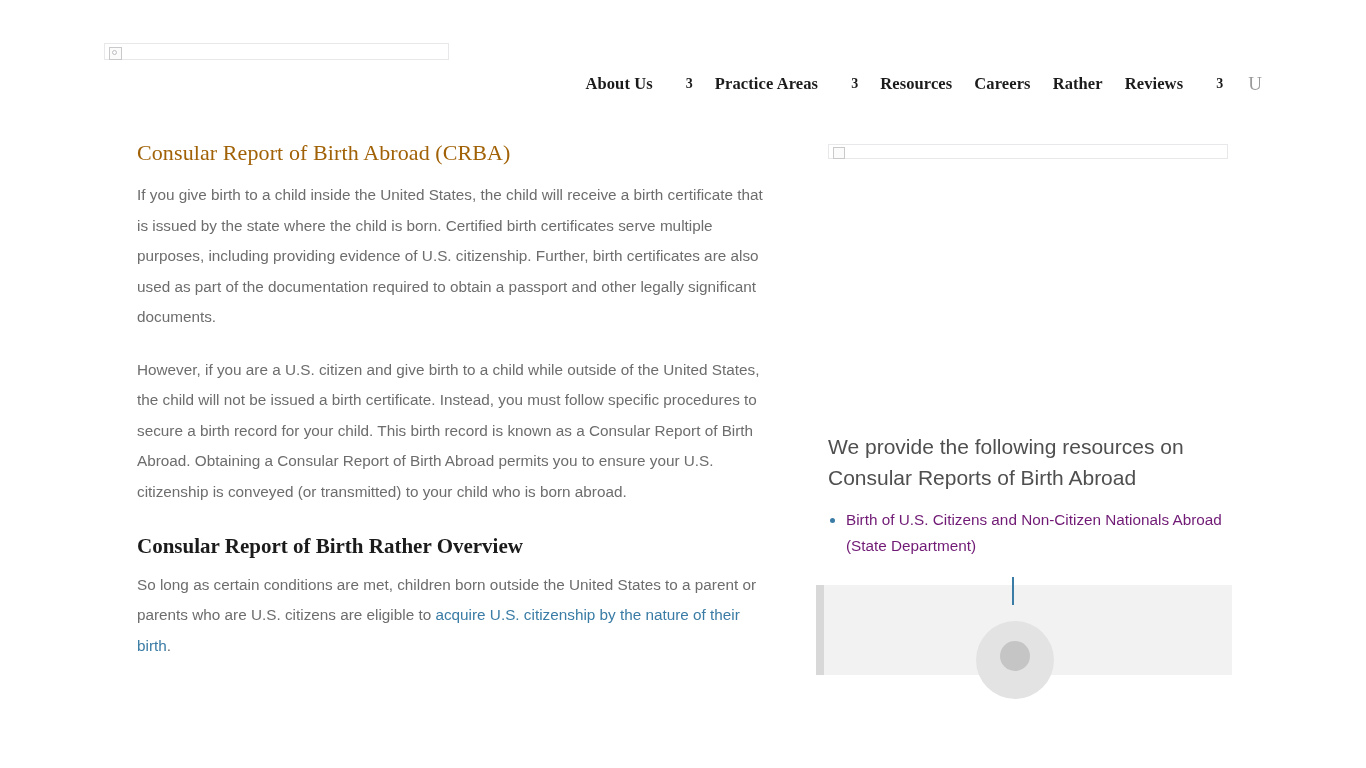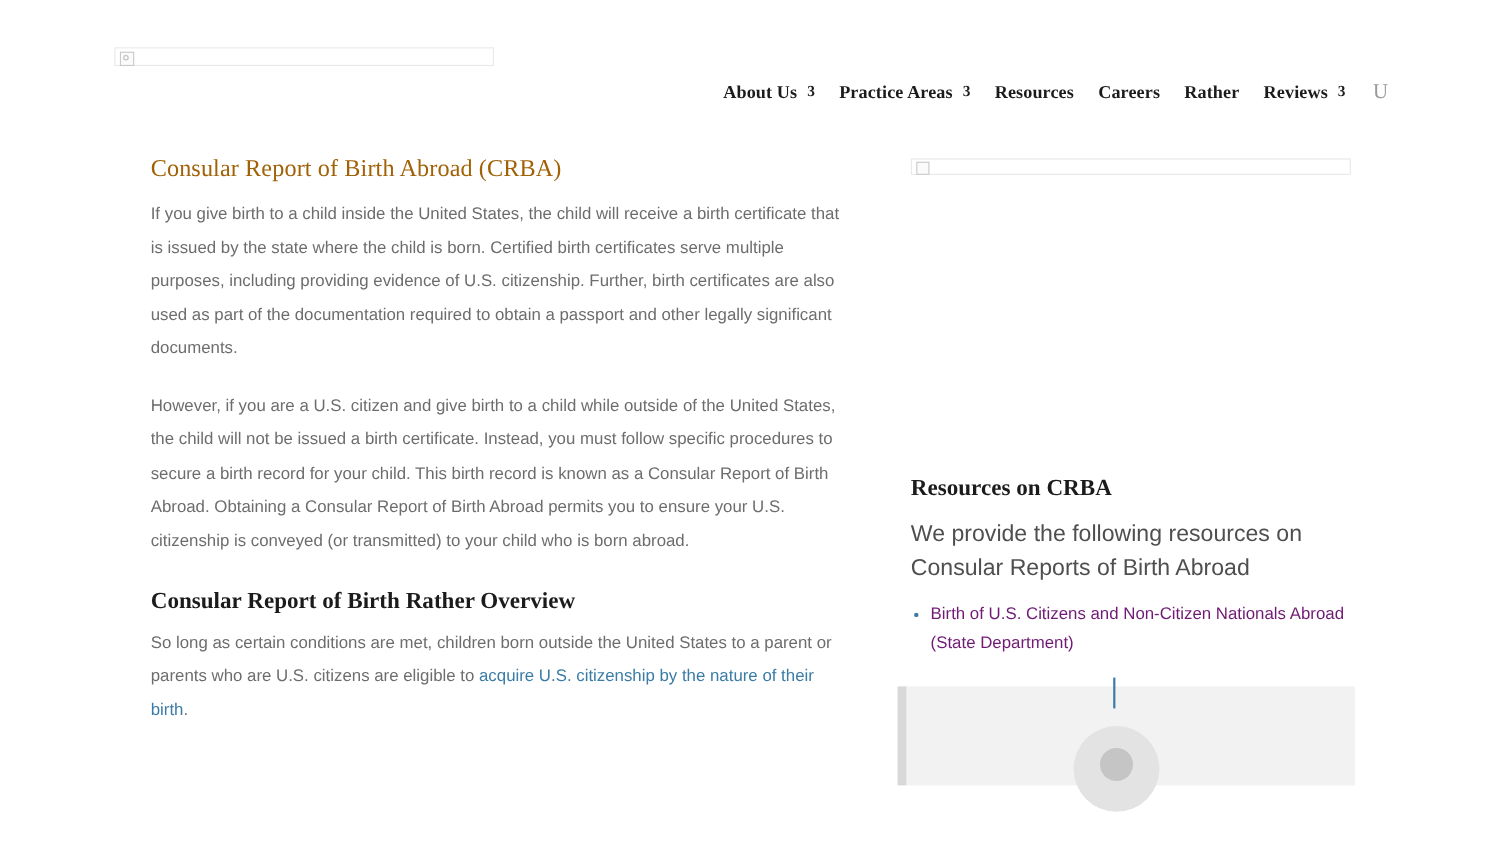--- a/index.html
+++ b/index.html
@@ -64,20 +64,21 @@
     font-family: "Liberation Serif", serif;
     font-weight: bold;
     font-size: 16.5px;
     color: #1b1b1b;
     letter-spacing: 0.1px;
     padding: 0 11px;
     white-space: nowrap;
     cursor: pointer;
     display: flex;
     align-items: center;
+    gap: 24px;
   }
   .nav-caret {
     font-family: "Liberation Serif", serif;
     font-weight: bold;
     font-size: 14px;
     margin-left: 9px;
     color: #1b1b1b;
     display: inline-block;
     transform: rotate(0deg);
   }
@@ -280,21 +281,20 @@
       <h2 class="section-title">Consular Report of Birth Rather Overview</h2>
       <p class="body-text"><span>So long as certain conditions are met, children born outside the United States to a parent or parents who are U.S. citizens are eligible to </span><a class="inline-link" href="#">acquire U.S. citizenship by the nature of their birth</a><span>.</span></p>
     </div>
 
     <div class="col-side">
       <div class="side-image-box">
         <span class="side-image-broken"></span>
       </div>
       <div class="side-image-spacer"></div>
 
-      <h3 class="side-title">Resources on CRBA</h3>
       <p class="side-text">We provide the following resources on Consular Reports of Birth Abroad</p>
       <ul class="side-list">
         <li>
           <a href="#">Birth of U.S. Citizens and Non-Citizen Nationals Abroad (State Department)</a>
         </li>
       </ul>
 
       <div class="side-card">
         <div class="card-left-bar"></div>
         <div class="card-tick"></div>

